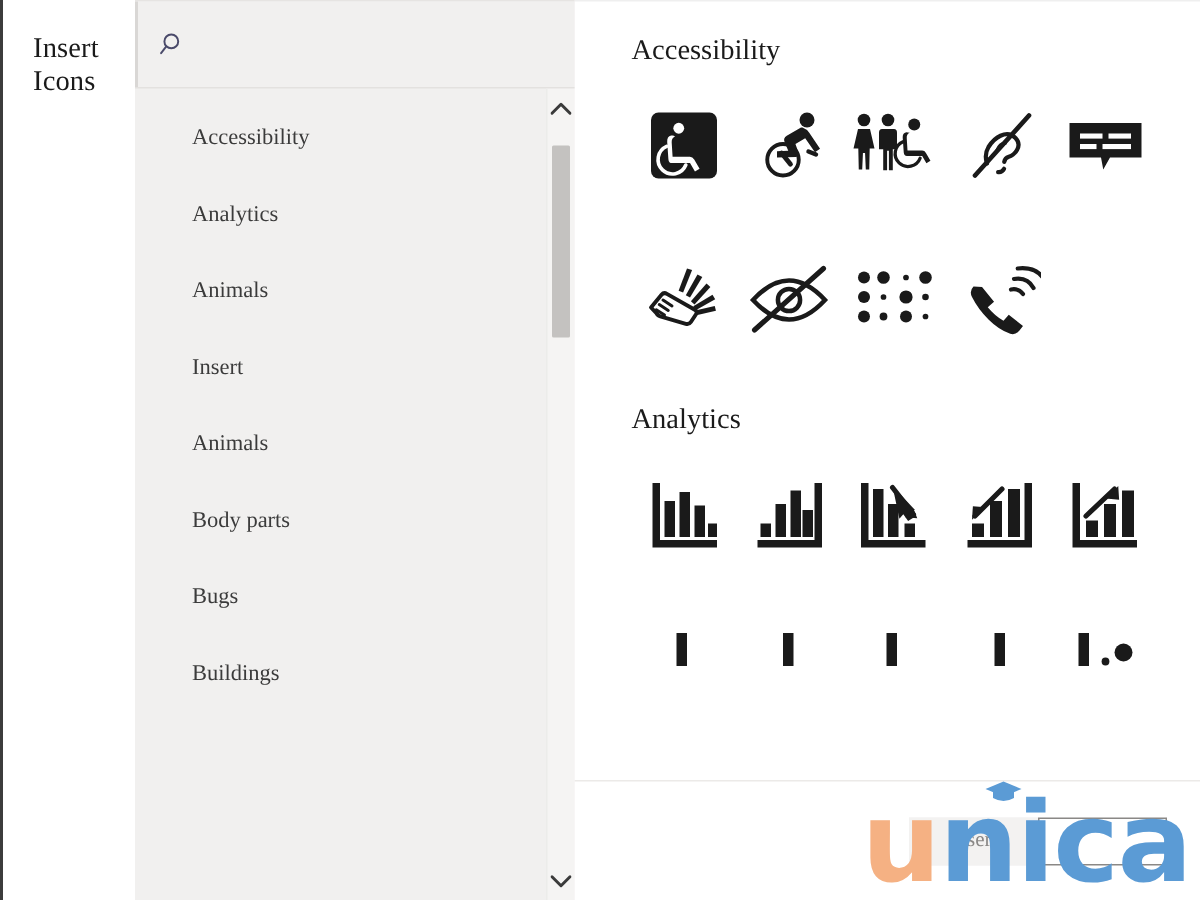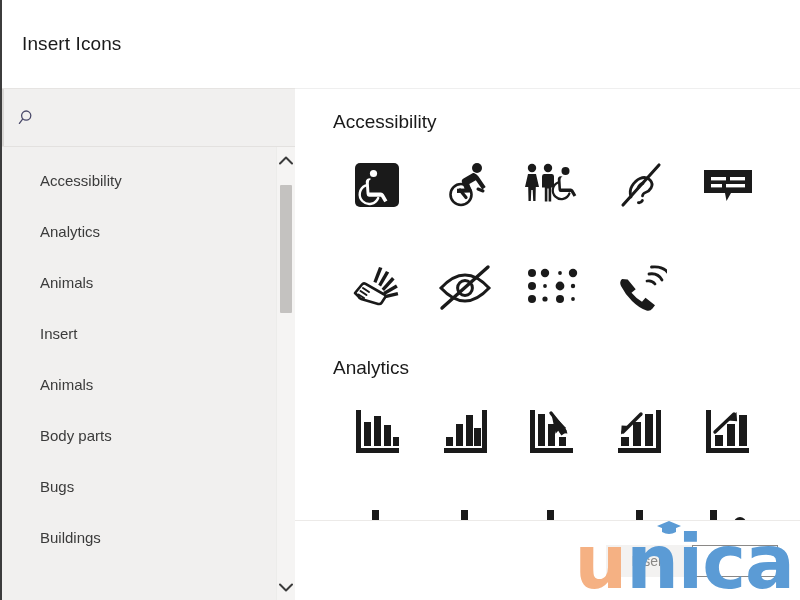--- a/index.html
+++ b/index.html
@@ -8,21 +8,21 @@
     background:#ffffff;
     font-family:"Liberation Sans","DejaVu Sans",sans-serif;
     color:#262626;
     position:relative;
   }
   .dialog{
     position:absolute;inset:0;
     background:#ffffff;
     border-left:2px solid #3c3c3c;
     box-sizing:border-box;
-    display:flex;flex-direction:column;
+    display:flex;flex-direction:row;font-family:Liberation Serif, serif;
   }
   
   .header{
     height:88px;flex:0 0 88px;
     background:#ffffff;
     display:flex;align-items:center;
     padding-left:20px;
     box-sizing:border-box;
   }
   .header-title{

